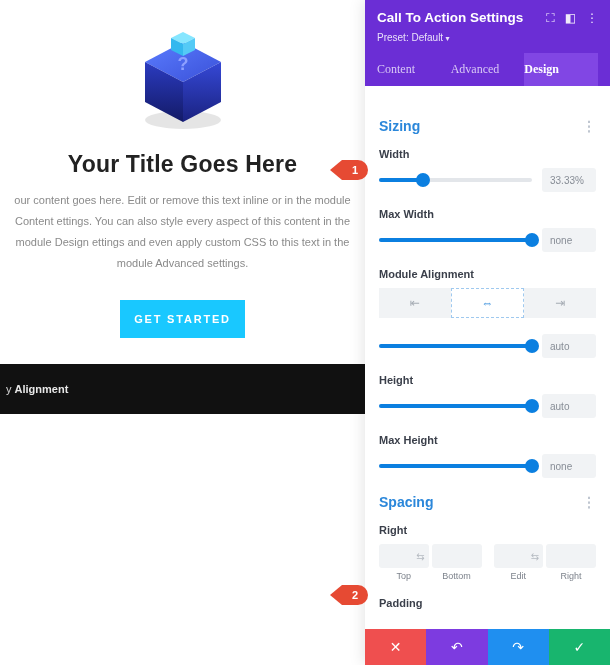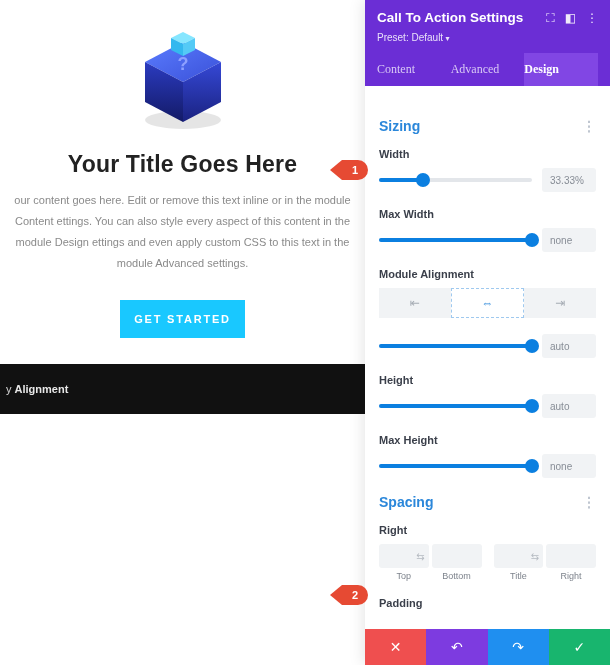--- a/index.html
+++ b/index.html
@@ -217,21 +217,21 @@
             <div class="sp-input"><input value="" style=""><span class="link">⇆</span></div>
             <div class="sp-sub">Top</div>
           </div>
         <div class="sp-cell">
             <div class="sp-input"><input value="" style=""></div>
             <div class="sp-sub">Bottom</div>
           </div>
         <div class="sp-gap"></div>
         <div class="sp-cell">
             <div class="sp-input"><input value="" style=""><span class="link">⇆</span></div>
-            <div class="sp-sub">Title</div>
+            <div class="sp-sub">Edit</div>
           </div>
         <div class="sp-cell">
             <div class="sp-input"><input value="" style=""></div>
             <div class="sp-sub">Right</div>
           </div>
       </div>
     </div>
 
     <div class="row">
       <div class="field-label">Padding</div>

